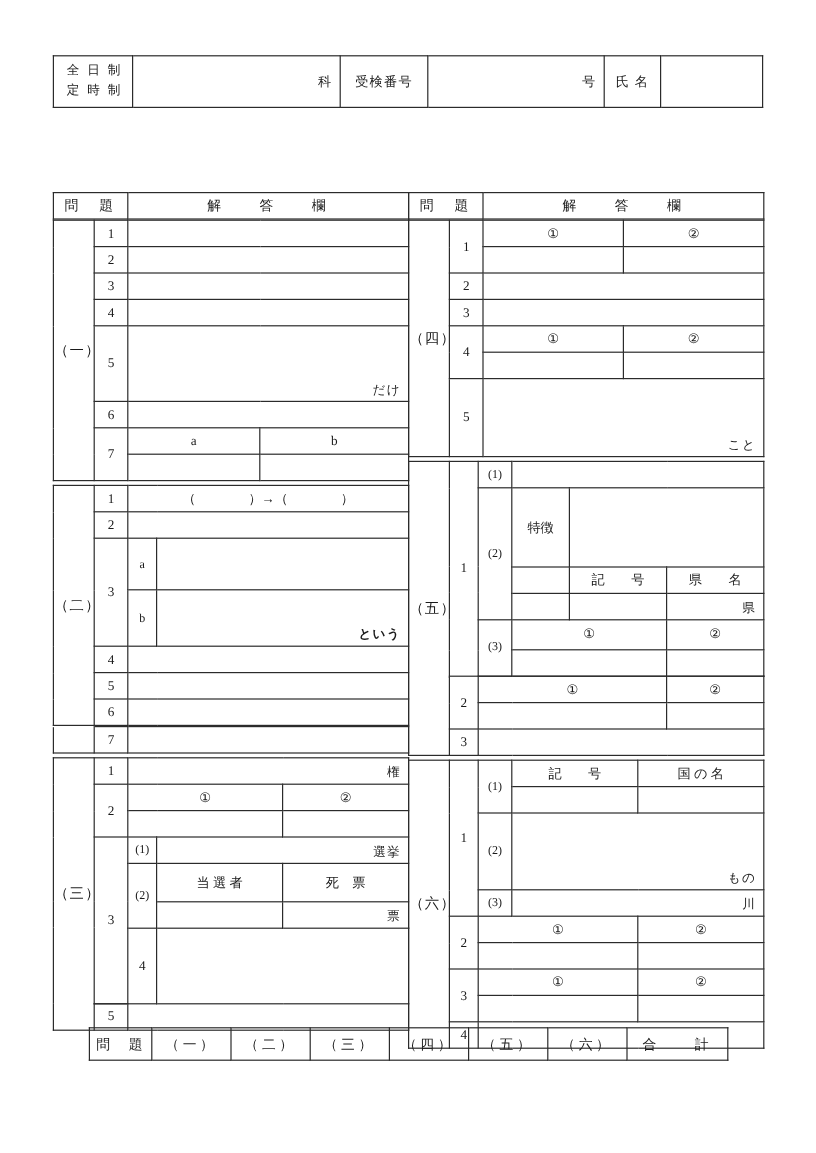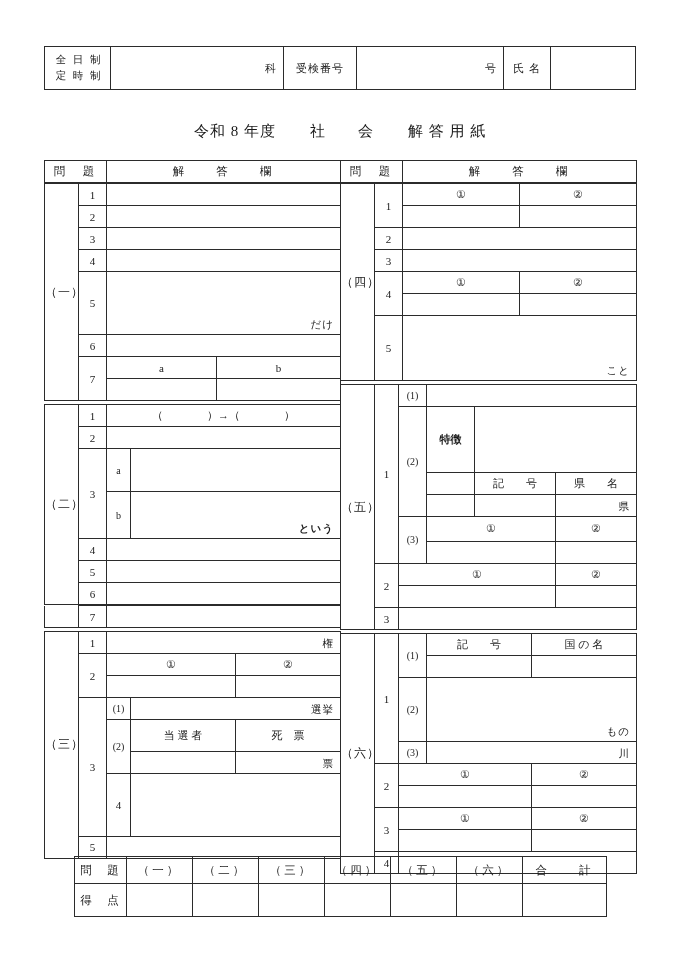--- a/index.html
+++ b/index.html
@@ -179,23 +179,20 @@
       <td class="hdr-label" style="width:62px;text-align:center;">受検番号</td>
       <td class="hdr-blank-go" style="width:140px;">
         <span>号</span>
       </td>
       <td class="hdr-label" style="width:36px;">氏 名</td>
       <td></td>
     </tr>
   </tbody>
     </table>
 
-  <div class="title">
-    <span>令和 8 年度</span><span class="sp-wide"></span><span>社　　会</span><span class="sp-wide"></span><span>解 答 用 紙</span>
-  </div>
 
   <div class="grid">
 
     <div class="col left">
 
       <table class="blk">
         <colgroup>
             <col style="width:62px">
             <col style="width:234px">
           </colgroup>
@@ -442,21 +439,21 @@
           </colgroup>
         <tbody>
             <tr>
           <td class="big-num" rowspan="12">（五）</td>
           <td class="qno" rowspan="9" style="height:178px;">1</td>
           <td class="subno">(1)</td>
           <td class="ans" colspan="3"></td>
         </tr>
         <tr>
           <td class="subno" rowspan="5" style="height:105px;">(2)</td>
-          <td class="ctr" rowspan="3" style="height:58px;font-weight:bold;">特徴</td>
+          <td class="ctr" rowspan="3" style="height:58px;">特徴</td>
           <td class="ans" colspan="2" rowspan="3" style="height:58px;"></td>
         </tr>
         <tr></tr>
         <tr></tr>
         <tr>
           <td style="border-left:none;"></td>
           <td class="ctr">記　　号</td>
           <td class="ctr">県　　名</td>
         </tr>
         <tr>
@@ -569,27 +566,17 @@
           <tr>
         <td class="lab">問　題</td>
         <td>（一）</td>
         <td>（二）</td>
         <td>（三）</td>
         <td>（四）</td>
         <td>（五）</td>
         <td>（六）</td>
         <td class="nowrap">合　　計</td>
       </tr>
-      <tr class="pts">
-        <td class="lab">得　点</td>
-        <td></td>
-        <td></td>
-        <td></td>
-        <td></td>
-        <td></td>
-        <td></td>
-        <td></td>
-      </tr>
     </tbody>
       </table>
   </div>
 
 </div>
 
 </body></html>

